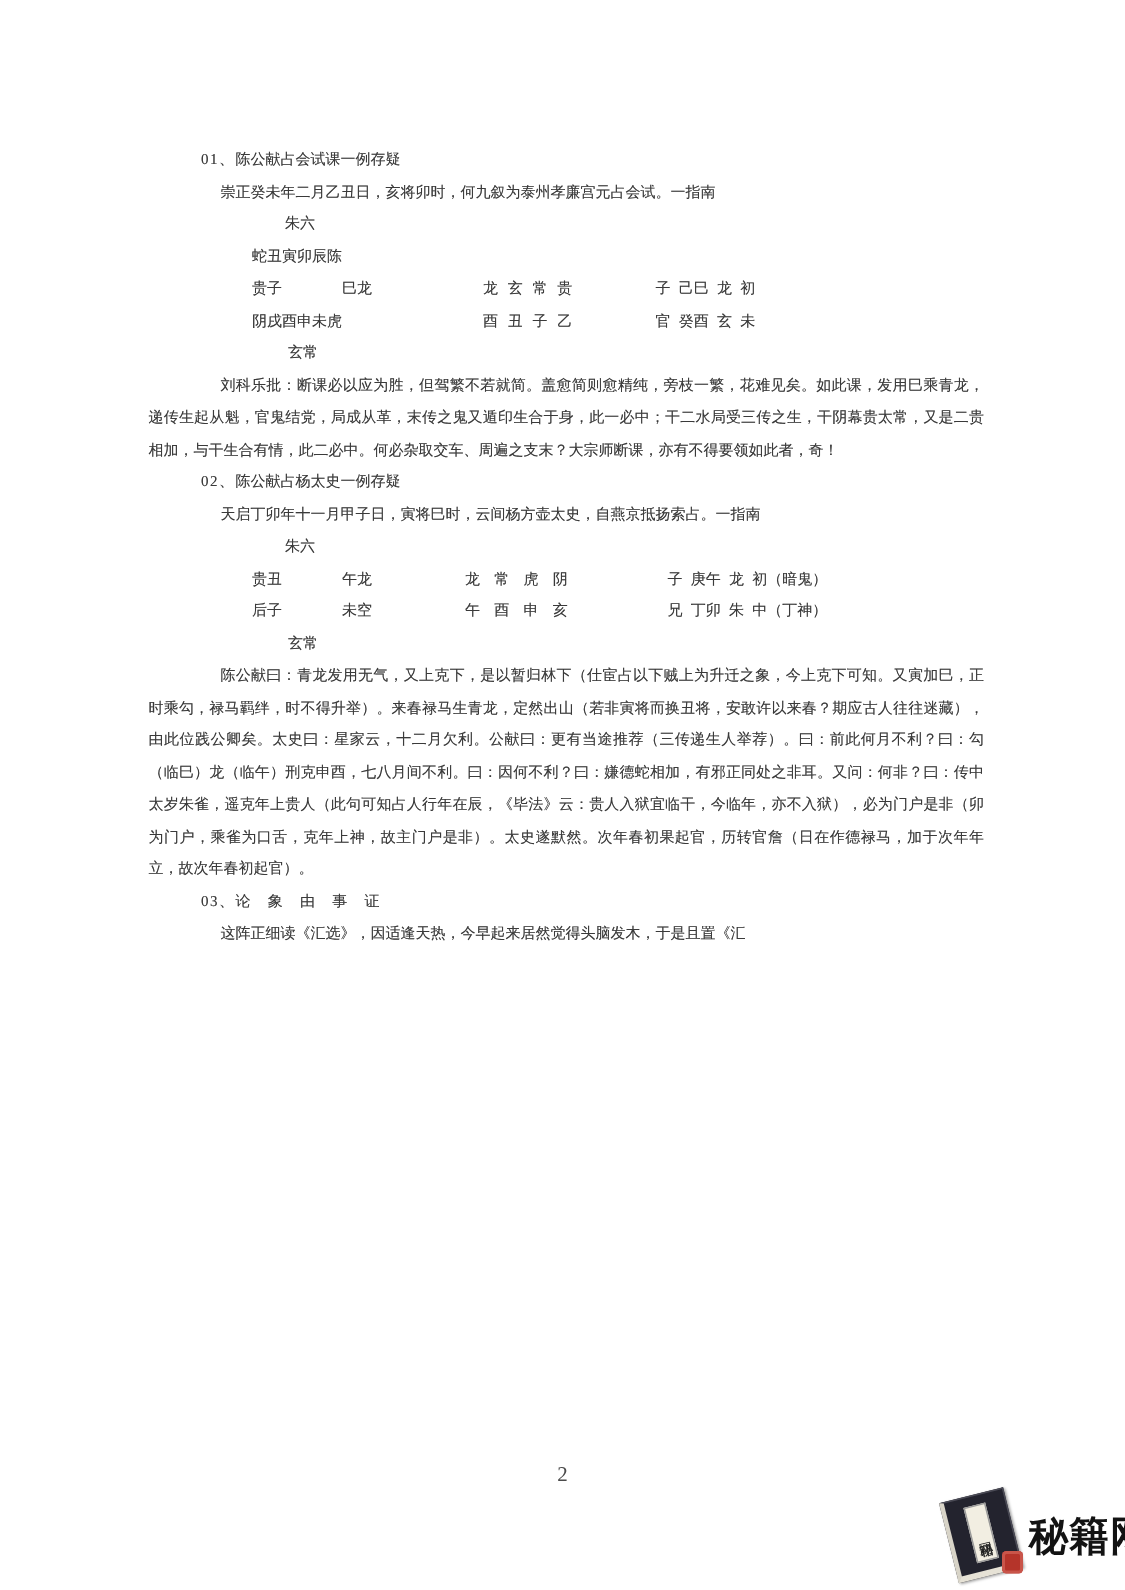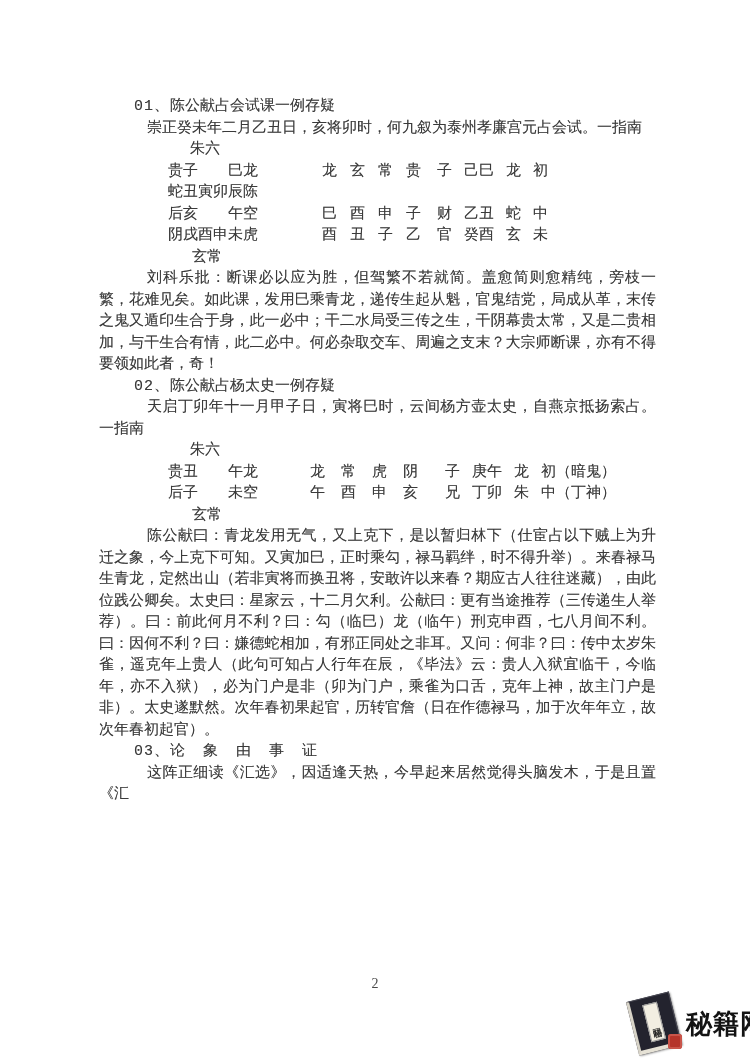--- a/index.html
+++ b/index.html
@@ -7,25 +7,24 @@
     position:relative;
     width:750px;height:1060px;
     background:#ffffff;
     overflow:hidden;
     font-family:"Liberation Serif","DejaVu Serif",serif;
     color:#3a3a3a;
   }
   .content{
     position:absolute;
     left:99px;top:96px;width:557px;
-    font-size:15px;
+    font-size:10px;
     line-height:21.5px;
     text-align:justify;
     text-shadow:0 0 .4px rgba(60,60,60,.45);
-    font-family:Liberation Mono, monospace;
   }
   .sec-head{padding-left:35px;white-space:nowrap;}
   .sec-num{letter-spacing:1px;}
   .spaced{word-spacing:9px;}
   .para{margin:0;text-indent:48px;}
   .chart{margin:0;}
   .chart-line{position:relative;height:21.5px;white-space:nowrap;}
   .chart-top-label{padding-left:91px;}
   .chart-heaven{padding-left:69px;}
   .chart-bottom-label{padding-left:93px;}
@@ -77,32 +76,26 @@
 <div class="page">
   <div class="content">
 
     <div class="sec-head">
       <span class="sec-num">01、</span><span>陈公献占会试课一例存疑</span>
     </div>
     <p class="para">崇正癸未年二月乙丑日，亥将卯时，何九叙为泰州孝廉宫元占会试。一指南</p>
 
     <div class="chart t1">
       <div class="chart-line chart-top-label">朱六</div>
+      <div class="chart-line chart-heaven">蛇丑寅卯辰陈</div>
       <div class="chart-line">
         <span class="cell c1a">贵子</span>
         <span class="cell c1b">巳龙</span>
         <span class="cell c2">龙 玄 常 贵</span>
         <span class="cell c3">子 己巳 龙 初</span>
-      </div>
-      <div class="chart-line chart-heaven">蛇丑寅卯辰陈</div>
-      <div class="chart-line">
-        <span class="cell c1a">后亥</span>
-        <span class="cell c1b">午空</span>
-        <span class="cell c2">巳 酉 申 子</span>
-        <span class="cell c3">财 乙丑 蛇 中</span>
       </div>
       <div class="chart-line">
         <span class="cell c1a">阴戌酉申未虎</span>
         <span class="cell c2">酉 丑 子 乙</span>
         <span class="cell c3">官 癸酉 玄 未</span>
       </div>
       <div class="chart-line chart-bottom-label">玄常</div>
     </div>
 
     <p class="para">刘科乐批：断课必以应为胜，但驾繁不若就简。盖愈简则愈精纯，旁枝一繁，花难见矣。如此课，发用巳乘青龙，递传生起从魁，官鬼结党，局成从革，末传之鬼又遁印生合于身，此一必中；干二水局受三传之生，干阴幕贵太常，又是二贵相加，与干生合有情，此二必中。何必杂取交车、周遍之支末？大宗师断课，亦有不得要领如此者，奇！</p>

